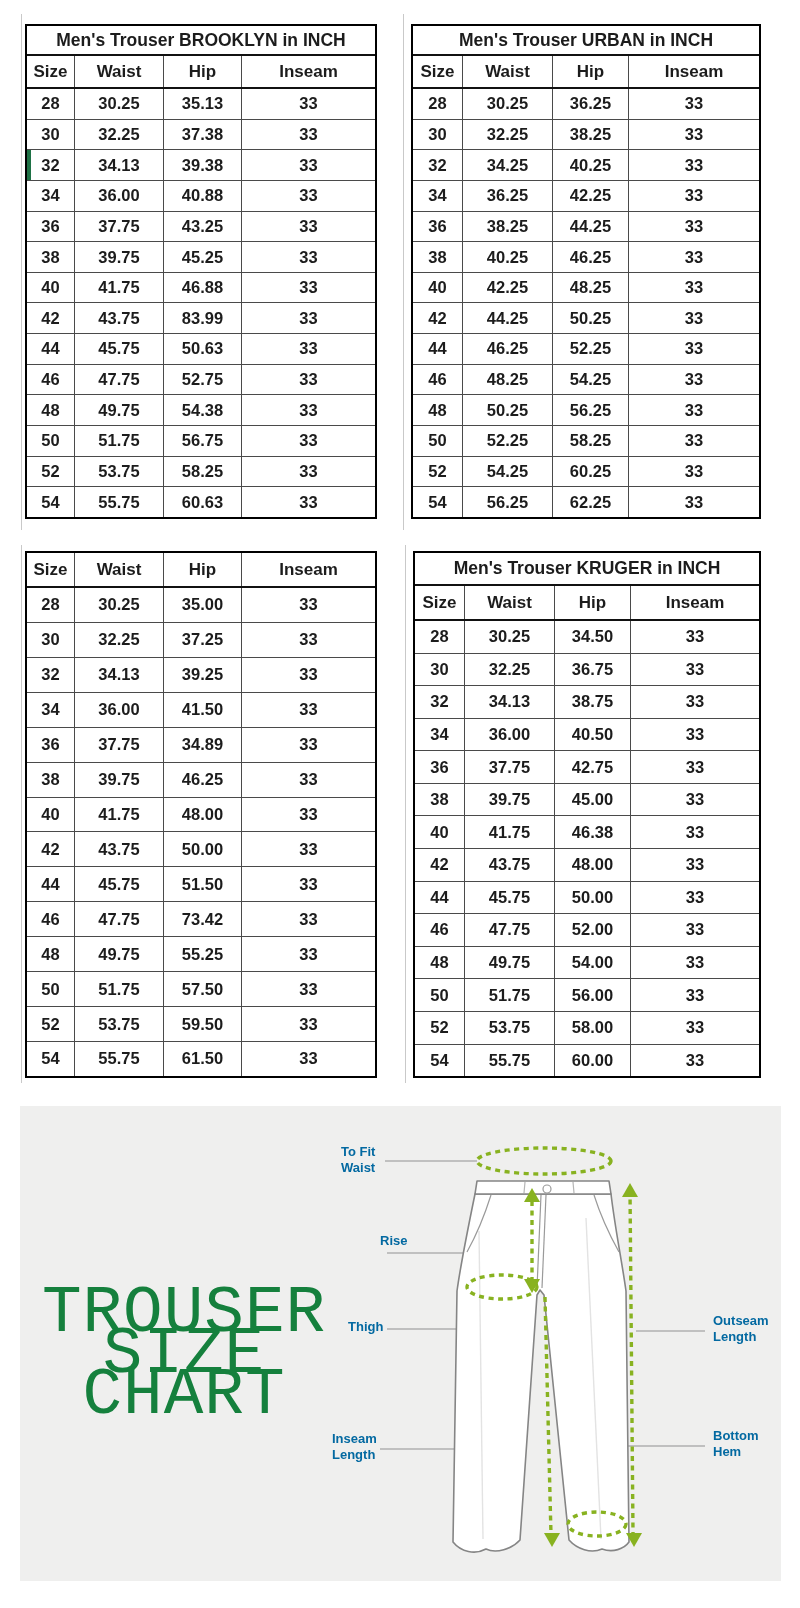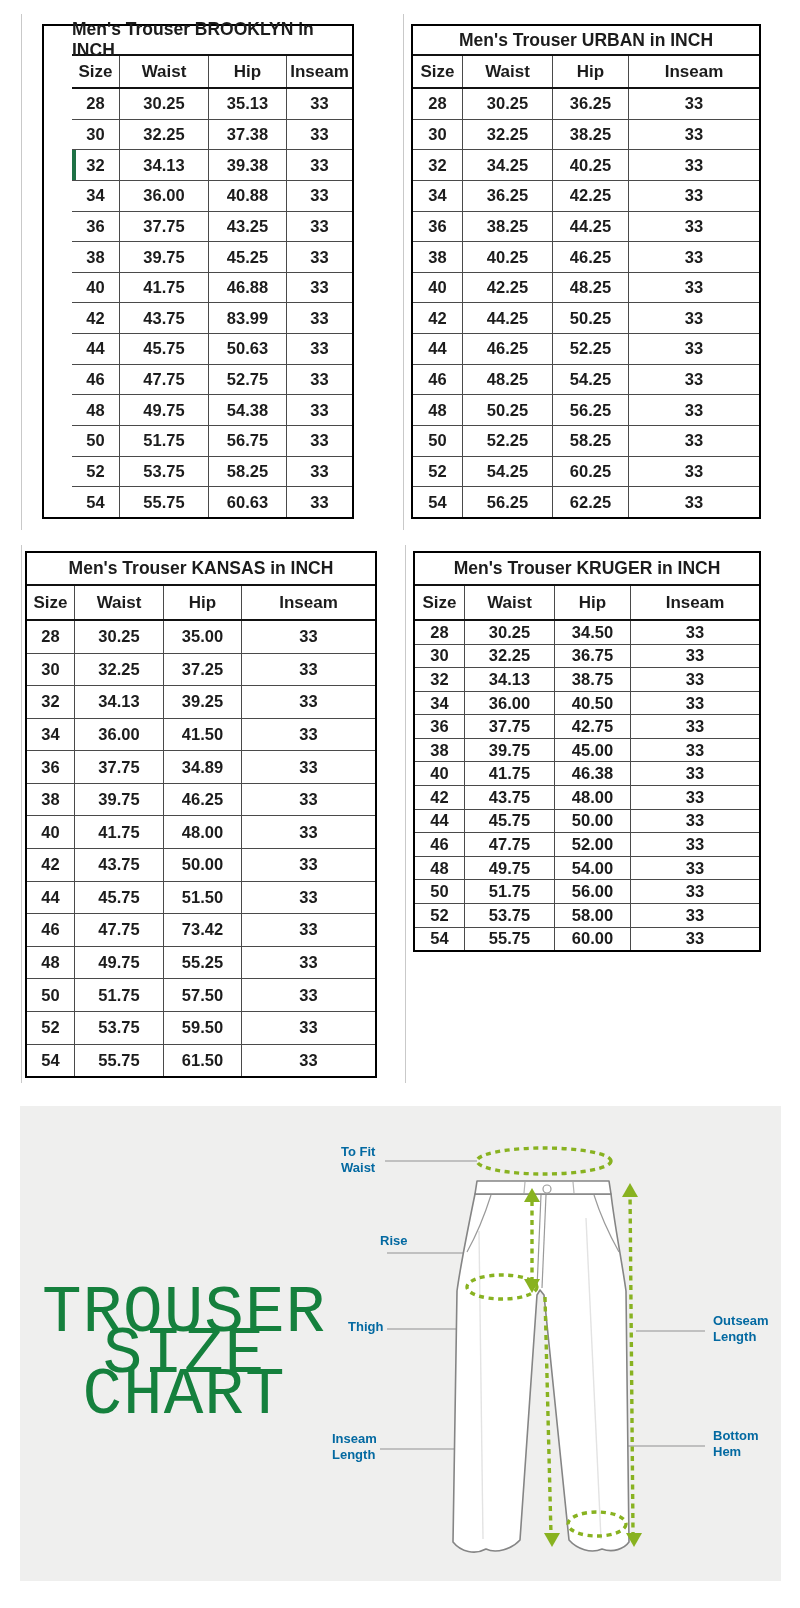--- a/index.html
+++ b/index.html
@@ -2,24 +2,24 @@
 <html><head>
 <meta charset="utf-8">
 <style>
   html,body{margin:0;padding:0;background:#fff;}
   .page{position:relative;width:800px;height:1608px;background:#ffffff;overflow:hidden;
         font-family:"Liberation Sans", sans-serif;}
 
   
   .size-table{position:absolute;display:flex;flex-direction:column;background:#fff;
               border:2px solid #000;box-sizing:border-box;color:#1c1c1c;}
-  .t1{left:42px;top:24px;width:312px;height:495px;padding-left:28px;}
+  .t1{left:25px;top:24px;width:352px;height:495px;}
   .t2{left:411px;top:24px;width:350px;height:495px;}
   .t3{left:25px;top:551px;width:352px;height:527px;}
-  .t4{left:413px;top:551px;width:348px;height:401px;}
+  .t4{left:413px;top:551px;width:348px;height:527px;}
   .ttitle{display:flex;align-items:center;justify-content:center;
           font-weight:700;font-size:17.5px;height:28px;flex:none;
           border-bottom:2px solid #111;}
   .g2 .ttitle{height:31px;}
   .thead{display:grid;height:31px;flex:none;border-bottom:2px solid #111;
          font-weight:700;font-size:17px;}
   .g2 .thead{height:33px;}
   .tbody{flex:1;display:flex;flex-direction:column;}
   .trow{display:grid;flex:1;border-top:1px solid #4a4a4a;
         font-weight:700;font-size:16.5px;}
@@ -245,21 +245,20 @@
         <div class="trow">
           <span class="tcell">54</span>
           <span class="tcell">56.25</span>
           <span class="tcell">62.25</span>
           <span class="tcell">33</span>
         </div>
       </div>
   </div>
 
   <div class="size-table t3 g2 tleft">
-    <div class="ttitle">Men's Trouser KANSAS in INCH</div>
     <div class="thead">
       <span class="tcell">Size</span>
       <span class="tcell">Waist</span>
       <span class="tcell">Hip</span>
       <span class="tcell">Inseam</span>
     </div>
     <div class="tbody">
         <div class="trow">
           <span class="tcell">28</span>
           <span class="tcell">30.25</span>

